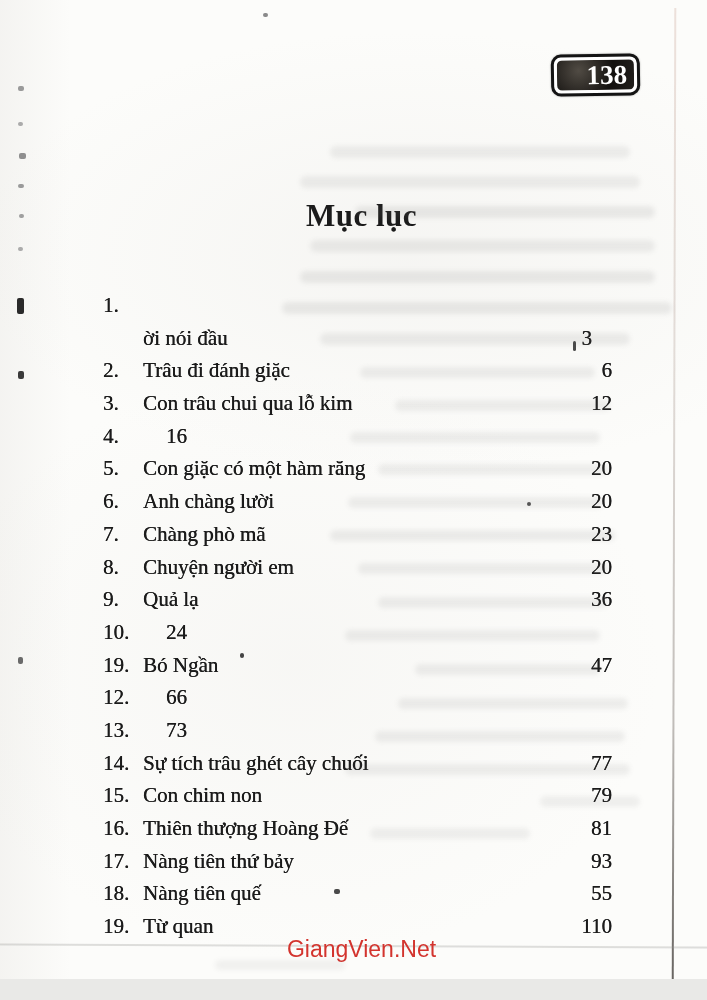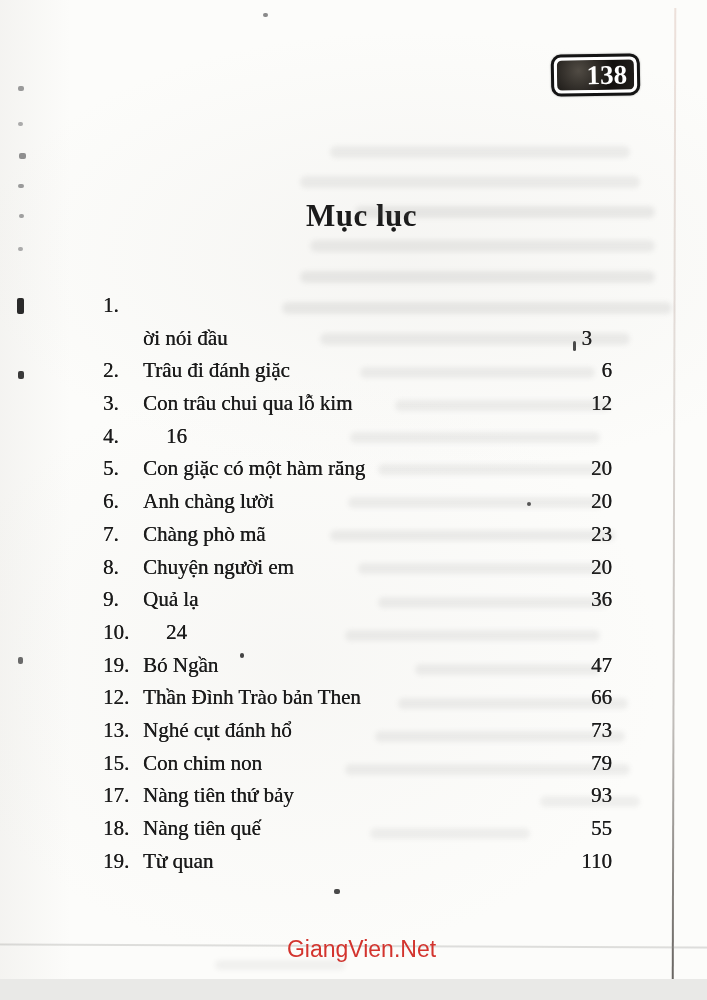--- a/index.html
+++ b/index.html
@@ -163,32 +163,40 @@
         <span class="toc-num">10.</span>
         <span class="toc-page">24</span>
       </div>
       <div class="toc-row">
         <span class="toc-num">19.</span>
         <span class="toc-title">Bó Ngần</span>
         <span class="toc-page">47</span>
       </div>
       <div class="toc-row">
         <span class="toc-num">12.</span>
-        <span class="toc-title">Thần Đình Trào bản Then</span>
         <span class="toc-page">66</span>
       </div>
       <div class="toc-row">
         <span class="toc-num">13.</span>
-        <span class="toc-title">Nghé cụt đánh hổ</span>
         <span class="toc-page">73</span>
+      </div>
+      <div class="toc-row">
+        <span class="toc-num">14.</span>
+        <span class="toc-title">Sự tích trâu ghét cây chuối</span>
+        <span class="toc-page">77</span>
       </div>
       <div class="toc-row">
         <span class="toc-num">15.</span>
         <span class="toc-title">Con chim non</span>
         <span class="toc-page">79</span>
+      </div>
+      <div class="toc-row">
+        <span class="toc-num">16.</span>
+        <span class="toc-title">Thiên thượng Hoàng Đế</span>
+        <span class="toc-page">81</span>
       </div>
       <div class="toc-row">
         <span class="toc-num">17.</span>
         <span class="toc-title">Nàng tiên thứ bảy</span>
         <span class="toc-page">93</span>
       </div>
       <div class="toc-row">
         <span class="toc-num">18.</span>
         <span class="toc-title">Nàng tiên quế</span>
         <span class="toc-page">55</span>

